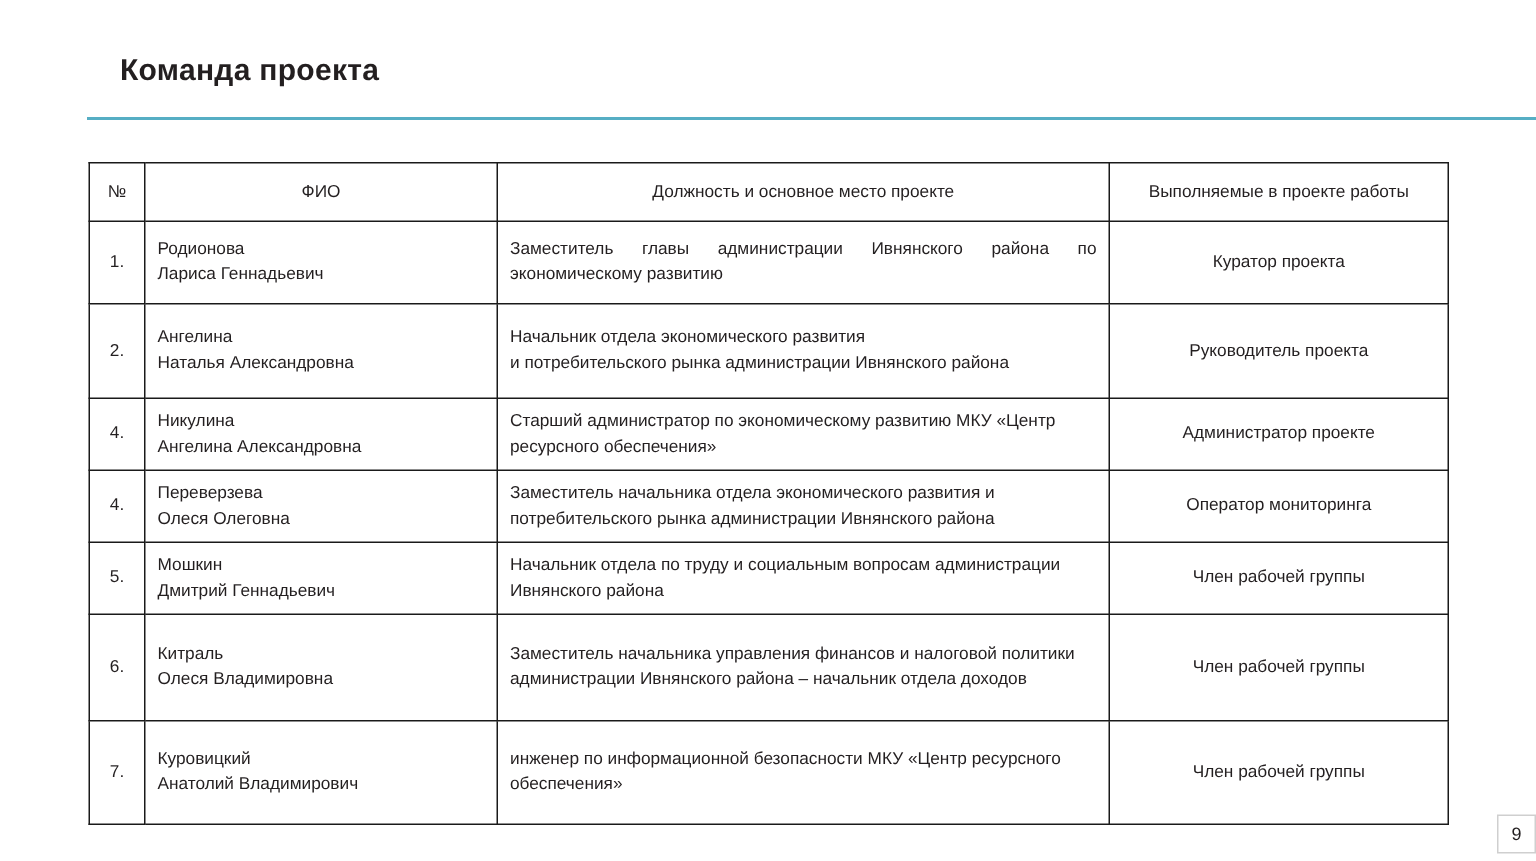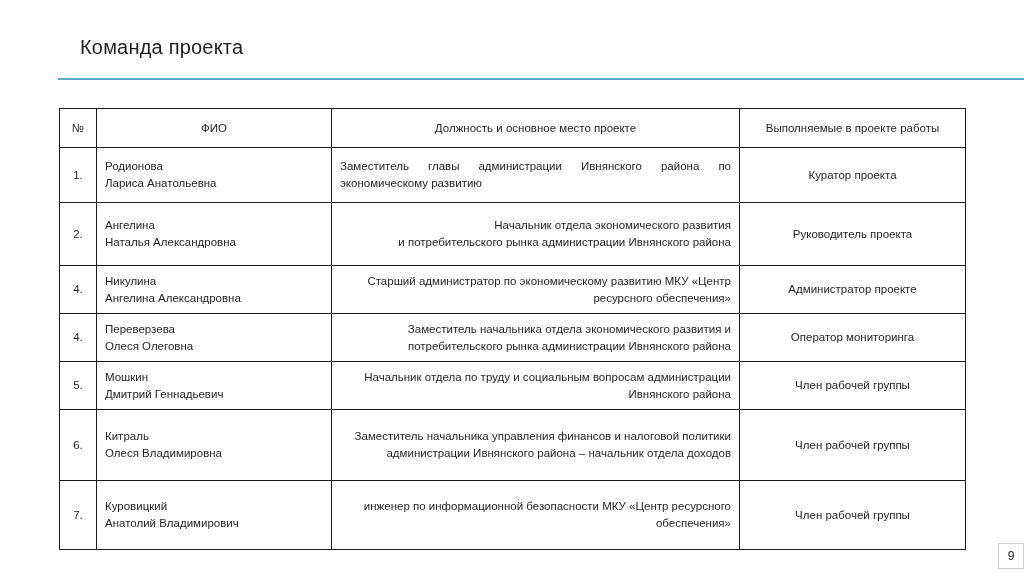--- a/index.html
+++ b/index.html
@@ -21,21 +21,21 @@
     width: 1024px;
     height: 574px;
   }
 
   
   .slide-title {
     position: absolute;
     left: 80px;
     top: 36px;
     font-size: 20px;
-    font-weight: normal;
+    font-weight: bold;
     letter-spacing: 0.2px;
     color: #231f20;
     white-space: nowrap;
   }
 
   .title-rule {
     position: absolute;
     left: 58px;
     top: 78px;
     width: 966px;
@@ -89,21 +89,21 @@
   }
 
   td.cell-name {
     text-align: left;
     vertical-align: middle;
     white-space: pre-line;
     padding-left: 10px;
   }
 
   td.cell-pos {
-    text-align: right;
+    text-align: left;
     vertical-align: middle;
     white-space: pre-line;
     padding-left: 9px;
   }
 
   td.cell-pos.justify {
     text-align: justify;
     text-justify: inter-word;
   }
 
@@ -162,21 +162,21 @@
           <th>№</th>
           <th>ФИО</th>
           <th>Должность и основное место проекте</th>
           <th>Выполняемые в проекте работы</th>
         </tr>
       </thead>
       <tbody>
         <tr class="r0">
           <td class="cell-num">1.</td>
           <td class="cell-name">Родионова
- Лариса Анатольевна</td>
+ Лариса Геннадьевич</td>
           <td class="cell-pos justify">Заместитель главы администрации Ивнянского района по экономическому развитию</td>
           <td class="cell-role">Куратор проекта</td>
         </tr>
         <tr class="r1">
           <td class="cell-num">2.</td>
           <td class="cell-name">Ангелина
 Наталья Александровна</td>
           <td class="cell-pos">Начальник отдела экономического развития
 и потребительского рынка  администрации Ивнянского района</td>
           <td class="cell-role">Руководитель проекта</td>

